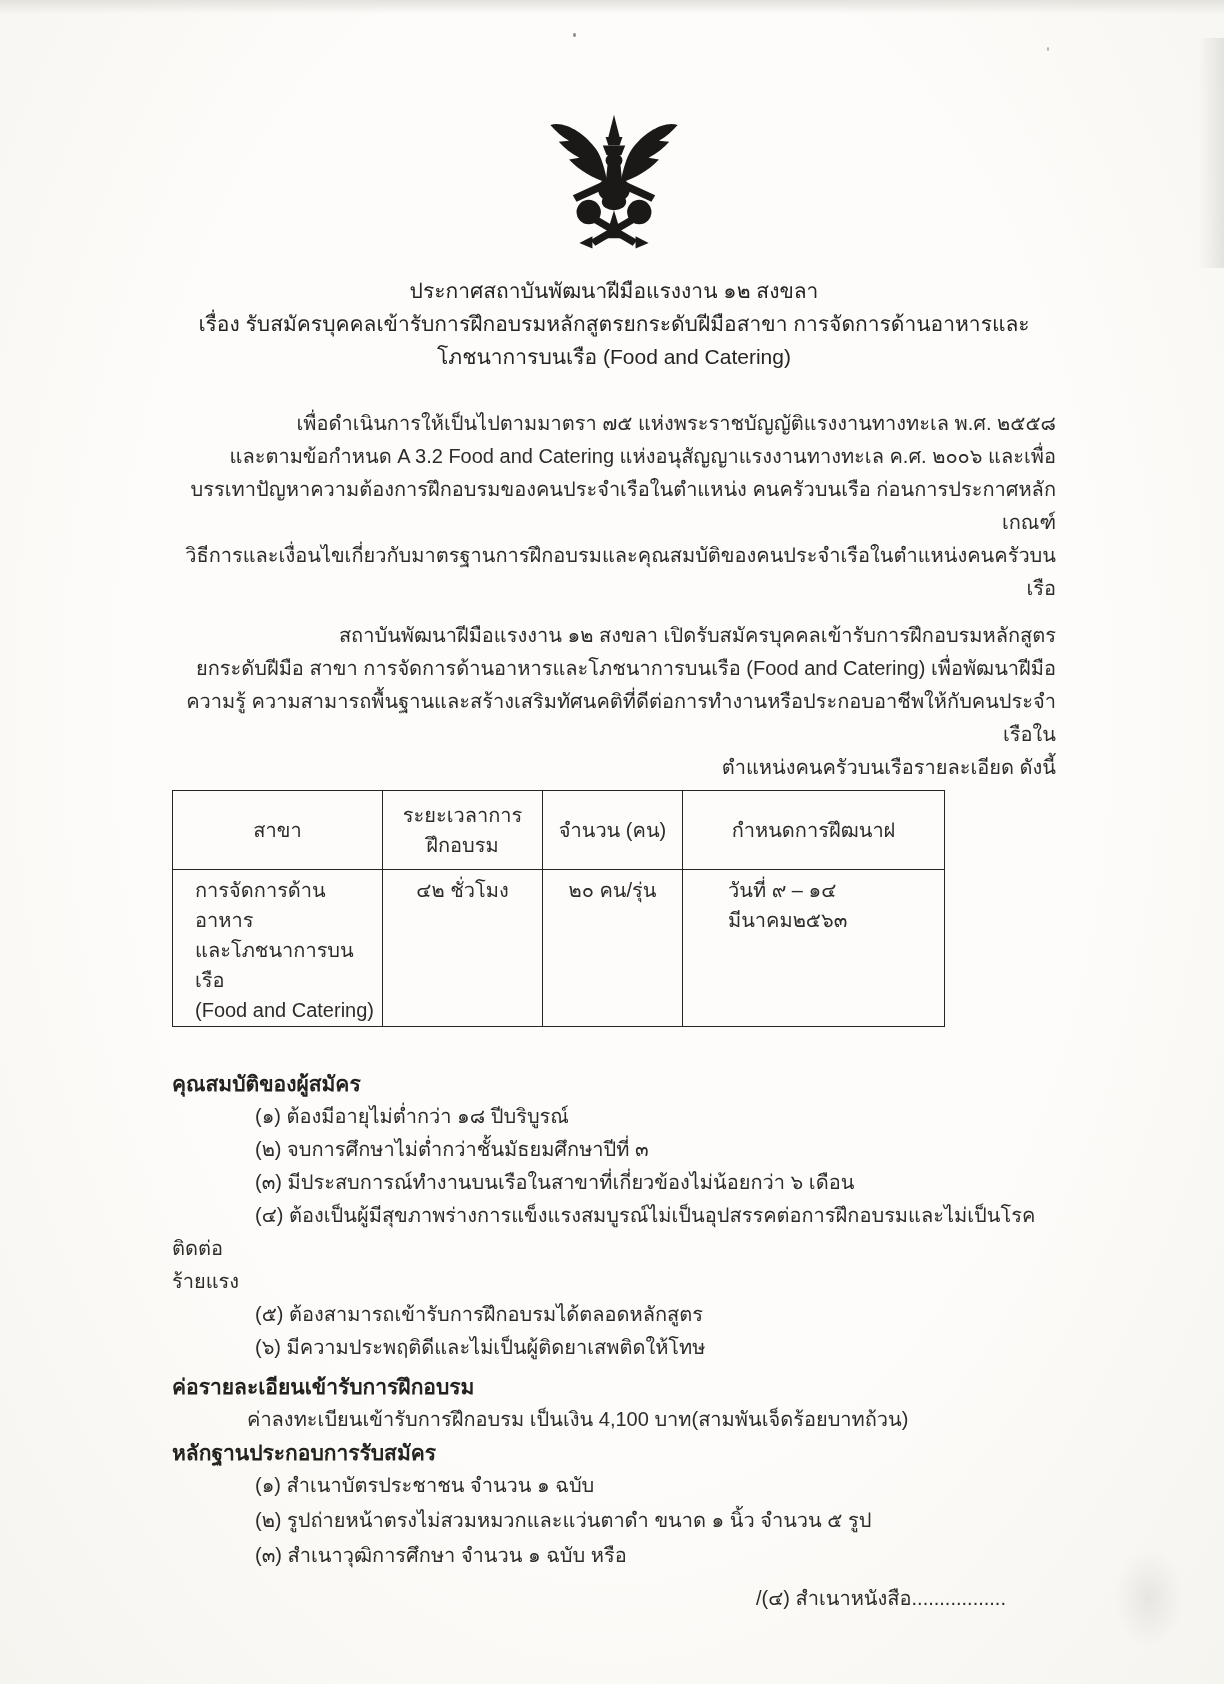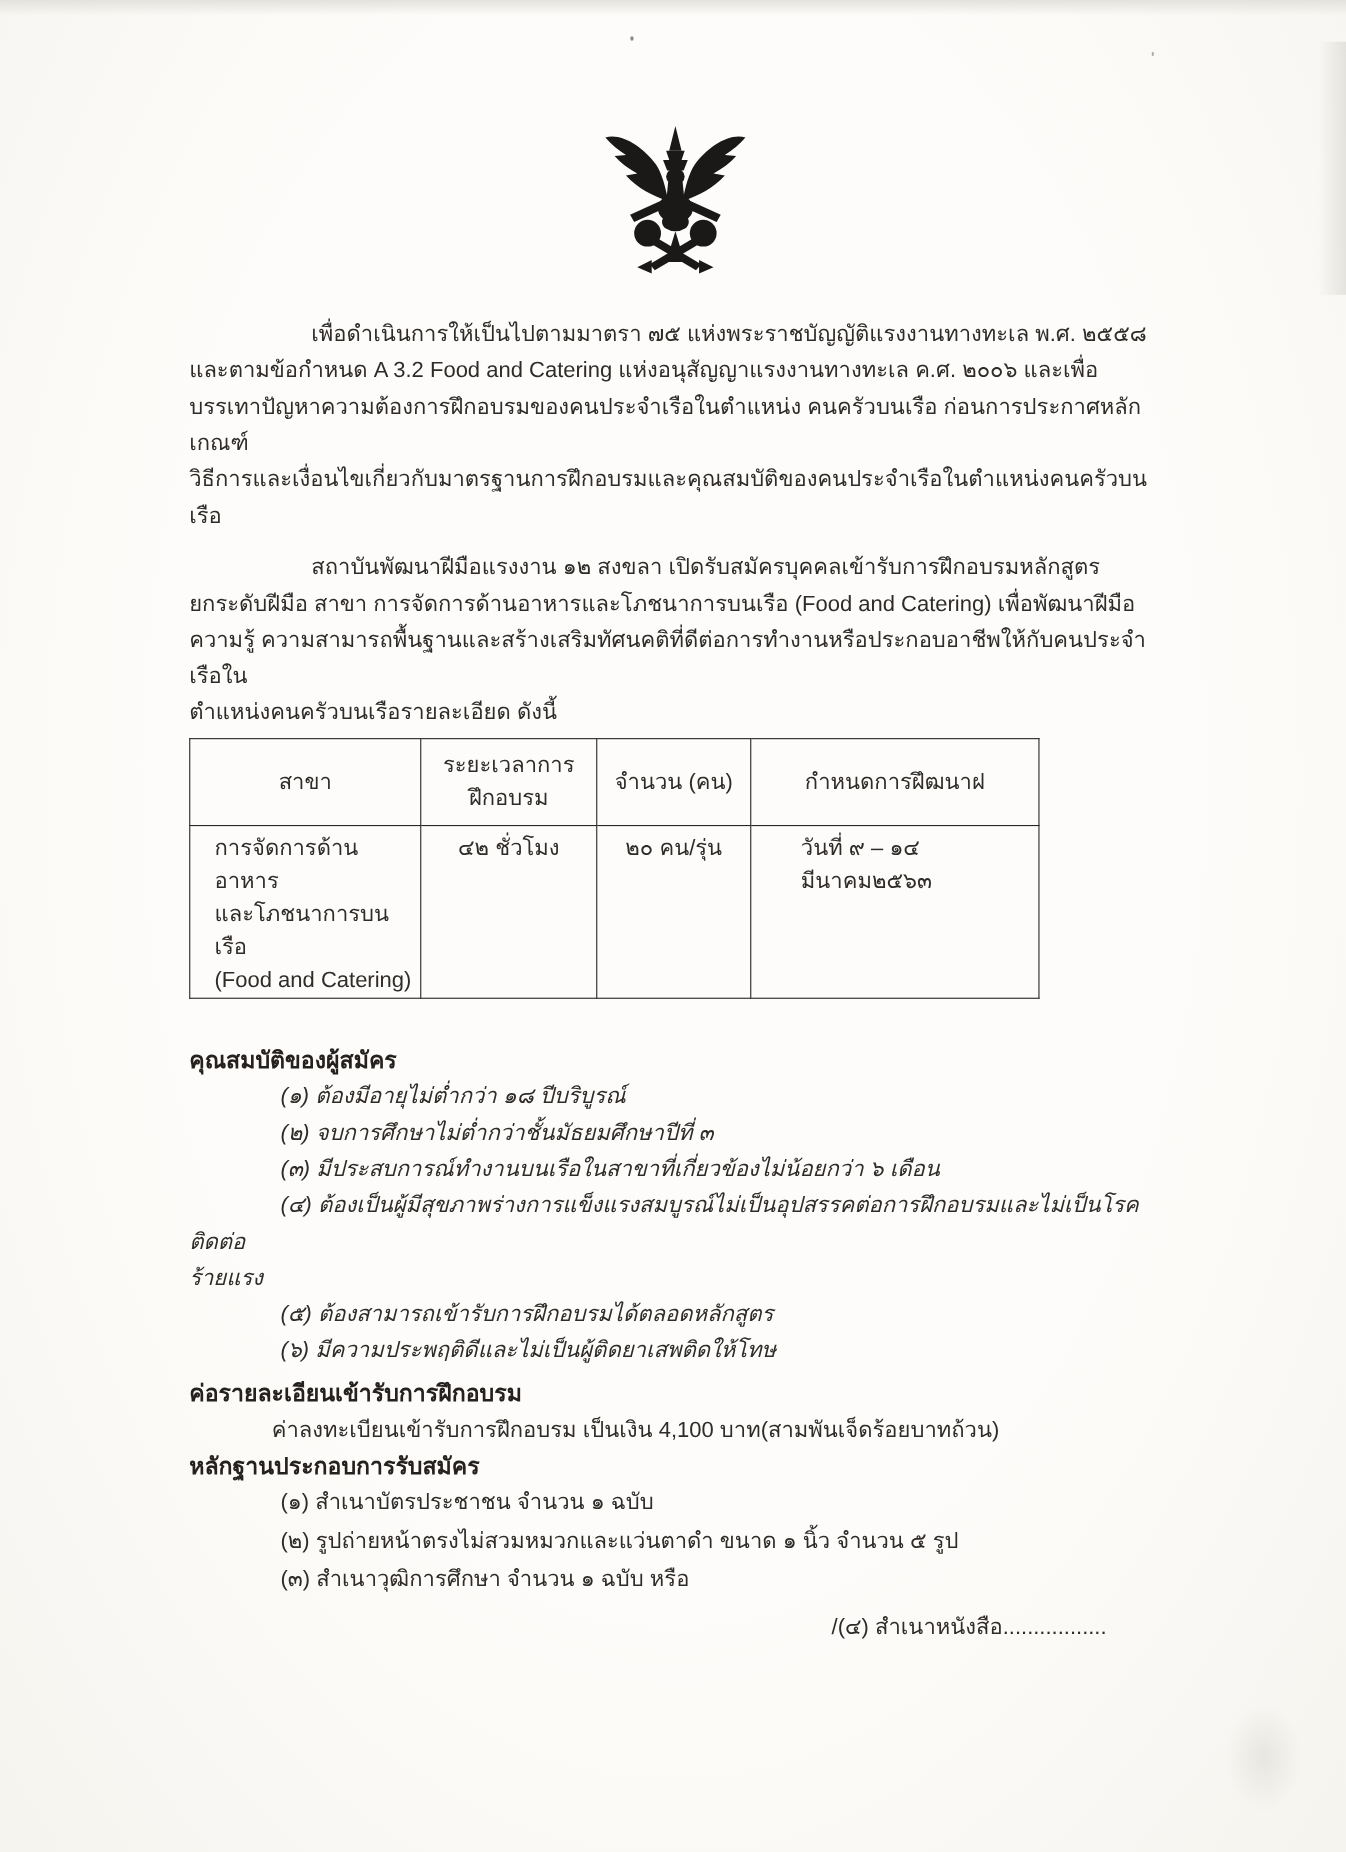--- a/index.html
+++ b/index.html
@@ -9,34 +9,34 @@
     font-family:"Liberation Sans","DejaVu Sans",sans-serif;
     color:#2e2b28;overflow:hidden;
   }
   .page::before{
     content:"";position:absolute;left:0;top:0;right:0;height:14px;
     background:linear-gradient(#e4e2dc,rgba(0,0,0,0));pointer-events:none;
   }
   .doc{position:absolute;left:172px;top:0;width:884px;font-size:20px;line-height:33px;}
   .emblem{display:block;margin:112px auto 0;width:206px;height:142px;}
   .title{margin-top:20px;text-align:center;font-size:21px;color:#262320;}
-  .para{margin:0;white-space:pre-line;text-indent:111px;text-align:left;}
+  .para{margin:0;white-space:pre-line;text-indent:111px;text-align:right;}
   .p1{margin-top:34px;}
   .p2{margin-top:14px;}
   table.course{border-collapse:collapse;margin-top:6px;width:772px;table-layout:fixed;}
   table.course th,table.course td{border:1.6px solid #262626;white-space:pre-line;font-weight:normal;font-size:20px;}
   table.course th{height:76px;text-align:center;vertical-align:middle;line-height:30px;}
   table.course td{height:124px;vertical-align:top;padding-top:5px;line-height:30px;}
   td.c1{padding-left:22px;}
   td.c2,td.c3{text-align:center;}
   td.c4{padding-left:45px;}
   .w1{width:210px}.w2{width:160px}.w3{width:140px}.w4{width:262px}
   .section-head{font-weight:bold;font-size:21px;color:#24211e;}
   .qual-head{margin-top:40px;}
-  .item{padding-left:83px;font-style:italic;}
+  .item{padding-left:83px;}
   .item.outdent{padding-left:0;text-indent:83px;white-space:pre-line;}
   .fee-head{margin-top:6px;}
   .fee-body{padding-left:75px;}
   .doc-item{padding-left:83px;margin-bottom:2px;}
   .footer{margin-top:10px;text-align:right;padding-right:50px;}
   
   .speck{position:absolute;background:#8d8b86;border-radius:50%;}
   .speck.s1{left:573px;top:33px;width:3px;height:4px;}
   .speck.s2{left:1047px;top:47px;width:2px;height:4px;opacity:.7;}
   .streak{position:absolute;right:0;top:38px;width:26px;height:230px;
@@ -72,20 +72,25 @@
         <circle cx="83" cy="106" r="13"></circle>
         <circle cx="137" cy="106" r="13"></circle>
         <path d="M91,110 L135,136 L130,142 L86,116 Z"></path>
         <path d="M129,110 L85,136 L90,142 L134,116 Z"></path>
         <path d="M110,104 L101,134 L119,134 Z"></path>
         <path d="M133,132 L147,139 L133,145 Z"></path>
         <path d="M87,132 L73,139 L87,145 Z"></path>
       </g>
     </svg>
 
+    <div class="title">
+      <div>ประกาศสถาบันพัฒนาฝีมือแรงงาน ๑๒ สงขลา</div>
+      <div>เรื่อง  รับสมัครบุคคลเข้ารับการฝึกอบรมหลักสูตรยกระดับฝีมือสาขา การจัดการด้านอาหารและ</div>
+      <div>โภชนาการบนเรือ (Food and Catering)</div>
+    </div>
 
     <p class="para p1">เพื่อดำเนินการให้เป็นไปตามมาตรา ๗๕ แห่งพระราชบัญญัติแรงงานทางทะเล พ.ศ. ๒๕๕๘
 และตามข้อกำหนด A 3.2 Food and Catering แห่งอนุสัญญาแรงงานทางทะเล ค.ศ. ๒๐๐๖ และเพื่อ
 บรรเทาปัญหาความต้องการฝึกอบรมของคนประจำเรือในตำแหน่ง คนครัวบนเรือ ก่อนการประกาศหลักเกณฑ์
 วิธีการและเงื่อนไขเกี่ยวกับมาตรฐานการฝึกอบรมและคุณสมบัติของคนประจำเรือในตำแหน่งคนครัวบนเรือ</p>
     <p class="para p2">สถาบันพัฒนาฝีมือแรงงาน ๑๒ สงขลา เปิดรับสมัครบุคคลเข้ารับการฝึกอบรมหลักสูตร
 ยกระดับฝีมือ สาขา การจัดการด้านอาหารและโภชนาการบนเรือ (Food and Catering) เพื่อพัฒนาฝีมือ
 ความรู้ ความสามารถพื้นฐานและสร้างเสริมทัศนคติที่ดีต่อการทำงานหรือประกอบอาชีพให้กับคนประจำเรือใน
 ตำแหน่งคนครัวบนเรือรายละเอียด ดังนี้</p>
 

